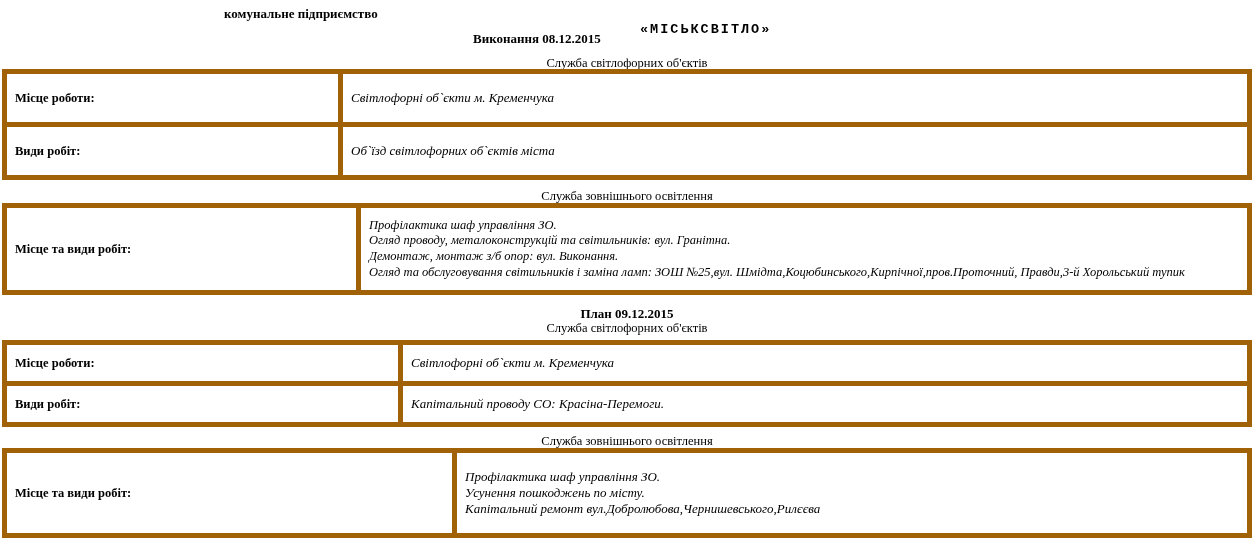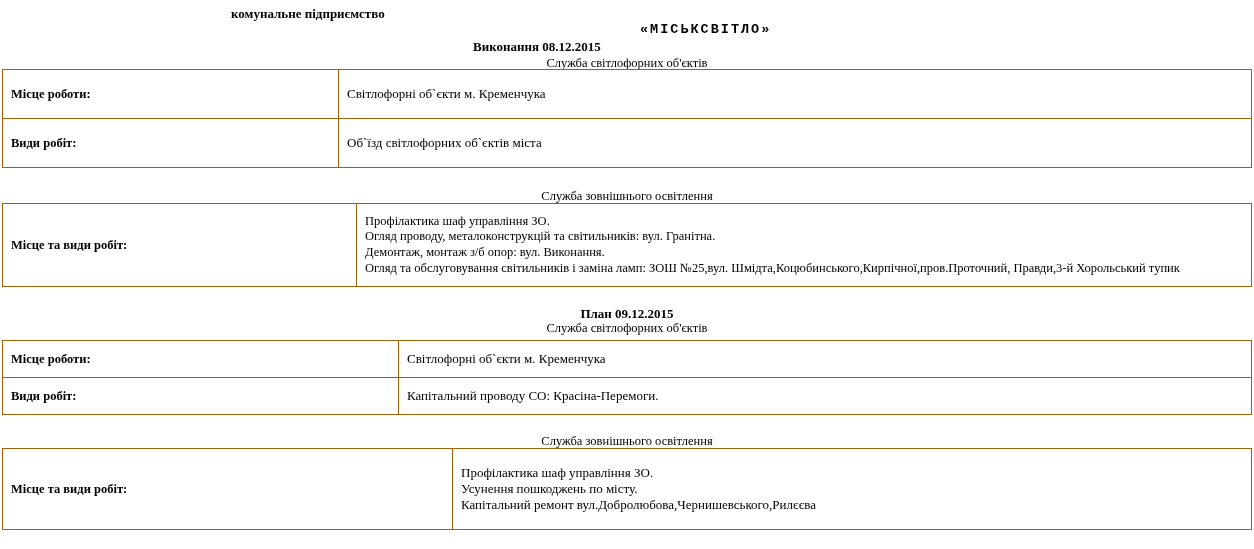--- a/index.html
+++ b/index.html
@@ -22,35 +22,35 @@
 
   
   .hdr-line {
     font-size: 13px;
     font-weight: bold;
     line-height: 1.15;
     white-space: nowrap;
   }
   .org-sub {
     position: absolute;
-    left: 231px;
+    left: 224px;
     top: 7px;
   }
   .org-name {
     position: absolute;
     left: 640px;
     top: 22px;
     letter-spacing: 2px;
     font-size: 13.5px;
     font-family: Liberation Mono, monospace;
   }
   .sect-date {
     position: absolute;
     left: 473px;
-    top: 40px;
+    top: 32px;
   }
   .sect-title {
     position: absolute;
     width: 100%;
     left: 0;
     text-align: center;
     font-size: 12.5px;
     font-weight: normal;
   }
   .st-1  { top: 56px; }
@@ -69,32 +69,33 @@
   }
 
   
   table.wt {
     position: absolute;
     border-collapse: collapse;
     table-layout: fixed;
     background: #ffffff;
   }
   table.wt td {
-    border: 1px solid #a16207;
+    border: 5px solid #a16207;
     vertical-align: middle;
     padding: 0 8px;
     font-size: 13px;
     margin-left: 36px;
   }
   table.wt td.lbl {
     font-weight: bold;
     font-size: 12.5px;
   }
   table.wt td.val {
     font-weight: normal;
+    font-style: italic;
   }
   td.val .ln {
     display: block;
     line-height: 1.25;
     white-space: nowrap;
   }
 
   
   #tbl-exec-traffic { left: 2px; top: 69px; width: 1250px; }
   #tbl-exec-traffic td { height: 48px; }

